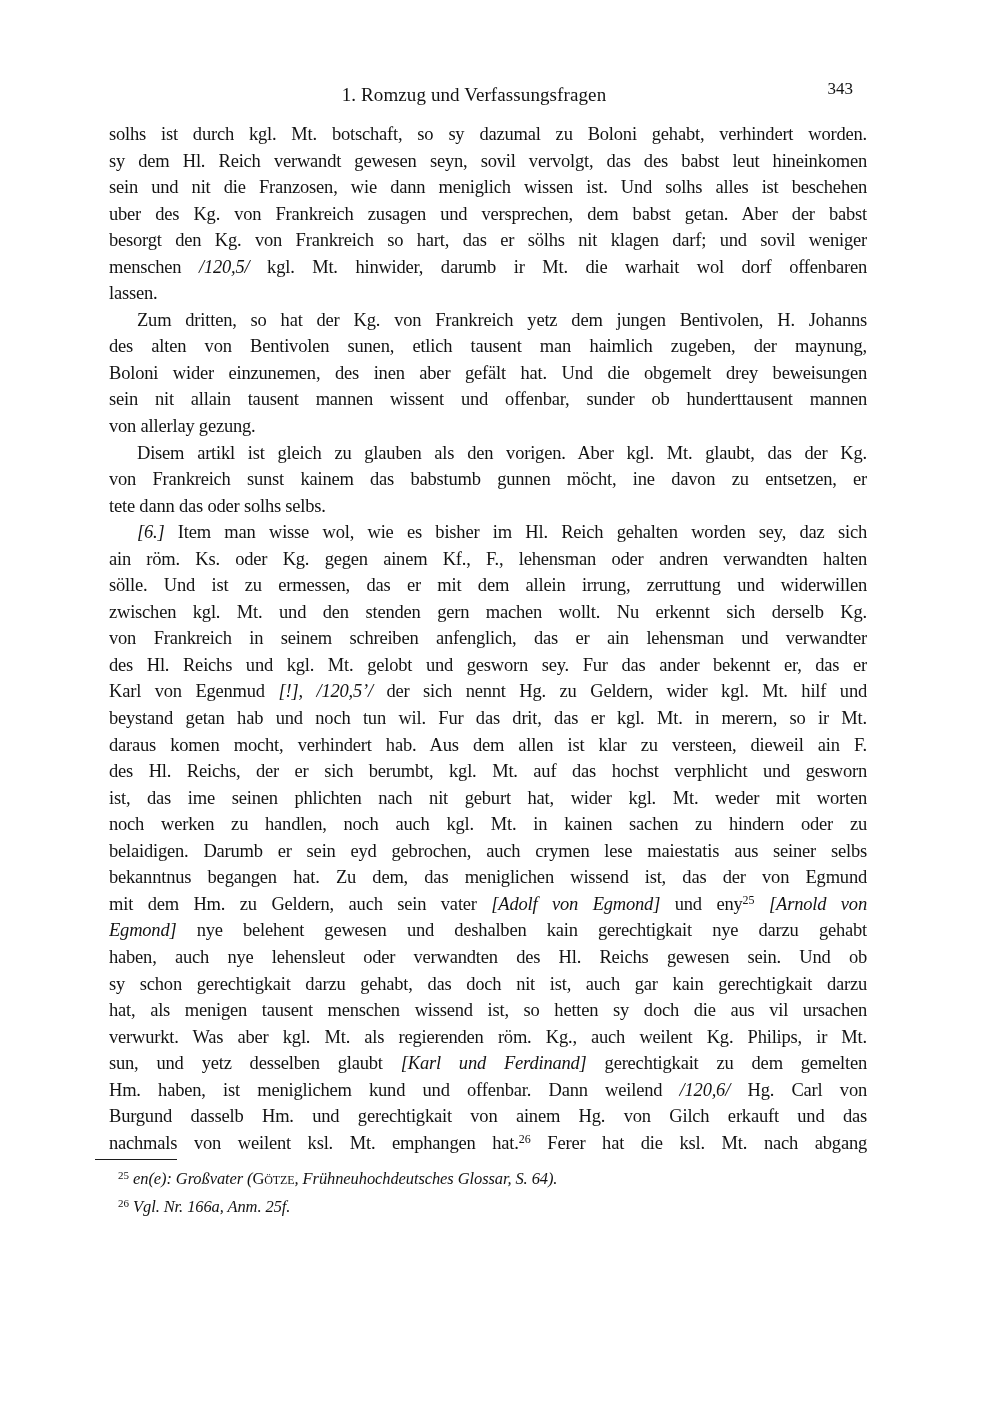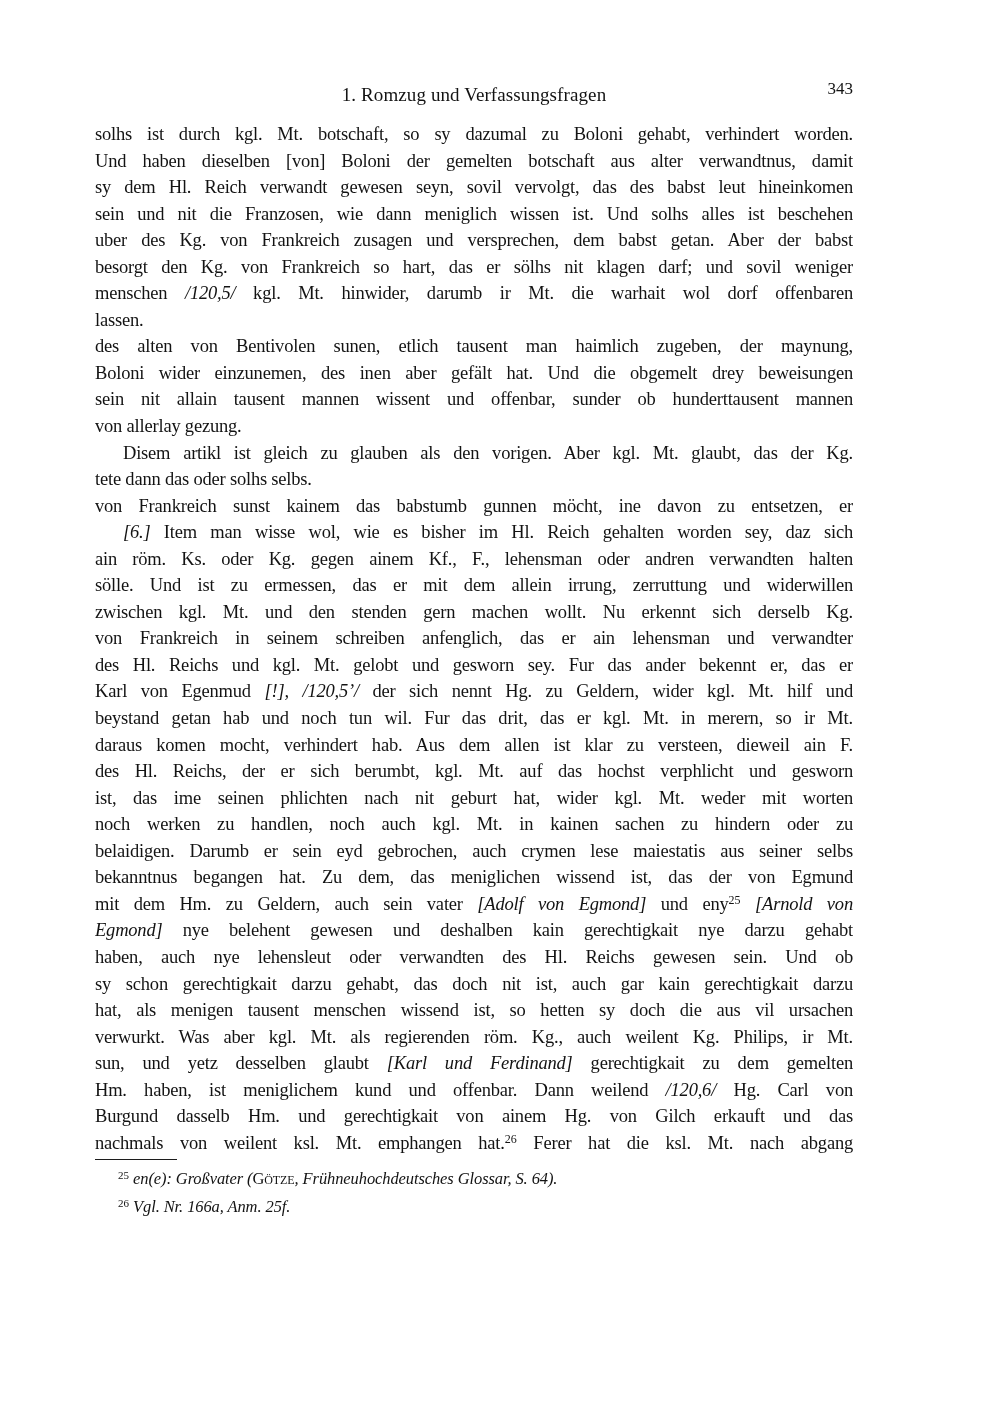--- a/index.html
+++ b/index.html
@@ -19,21 +19,21 @@
   }
   .header-title{
     display:block;text-align:center;
     font-size:19px;letter-spacing:0.1px;
   }
   .page-number{
     position:absolute;right:0;top:-5px;
     font-size:17px;
   }
   .body-text{
-    position:absolute;top:121px;left:95px;width:758px;
+    position:absolute;top:121px;left:109px;width:758px;
     font-size:18.5px;letter-spacing:-0.2px;font-family:Liberation Serif, serif;
   }
   .line{
     height:26.55px;line-height:26.55px;
     text-align:justify;text-align-last:justify;
     overflow:hidden;white-space:normal;
   }
   .line.last{text-align-last:left;}
   .line.indent{text-indent:28px;}
   .it{font-style:italic;}
@@ -62,38 +62,38 @@
 <div class="page">
 
   <div class="running-header">
     <span class="header-title">1. Romzug und Verfassungsfragen</span>
     <span class="page-number">343</span>
   </div>
 
   <div class="body-text">
       <div>
         <div class="line"><span>solhs ist durch kgl. Mt. botschaft, so sy dazumal zu Boloni gehabt, verhindert worden.</span></div>
-        <div class="line"><span>Und haben dieselben [von] Boloni der gemelten botschaft aus alter verwandtnus, damit</span></div>
         <div class="line"><span>sy dem Hl. Reich verwandt gewesen seyn, sovil vervolgt, das des babst leut hineinkomen</span></div>
         <div class="line"><span>sein und nit die Franzosen, wie dann meniglich wissen ist. Und solhs alles ist beschehen</span></div>
         <div class="line"><span>uber des Kg. von Frankreich zusagen und versprechen, dem babst getan. Aber der babst</span></div>
         <div class="line"><span>besorgt den Kg. von Frankreich so hart, das er sölhs nit klagen darf; und sovil weniger</span></div>
         <div class="line"><span>menschen </span><span class="it">/120,5/</span><span> kgl. Mt. hinwider, darumb ir Mt. die warhait wol dorf offenbaren</span></div>
         <div class="line last"><span>lassen.</span></div>
       </div>
       <div>
+        <div class="line indent"><span>Zum dritten, so hat der Kg. von Frankreich yetz dem jungen Bentivolen, H. Johanns</span></div>
         <div class="line"><span>des alten von Bentivolen sunen, etlich tausent man haimlich zugeben, der maynung,</span></div>
         <div class="line"><span>Boloni wider einzunemen, des inen aber gefält hat. Und die obgemelt drey beweisungen</span></div>
         <div class="line"><span>sein nit allain tausent mannen wissent und offenbar, sunder ob hunderttausent mannen</span></div>
         <div class="line last"><span>von allerlay gezung.</span></div>
       </div>
       <div>
         <div class="line indent"><span>Disem artikl ist gleich zu glauben als den vorigen. Aber kgl. Mt. glaubt, das der Kg.</span></div>
+        <div class="line"><span>von Frankreich sunst kainem das babstumb gunnen möcht, ine davon zu entsetzen, er</span></div>
         <div class="line last"><span>tete dann das oder solhs selbs.</span></div>
-        <div class="line"><span>von Frankreich sunst kainem das babstumb gunnen möcht, ine davon zu entsetzen, er</span></div>
       </div>
       <div>
         <div class="line indent"><span class="it">[6.]</span><span> Item man wisse wol, wie es bisher im Hl. Reich gehalten worden sey, daz sich</span></div>
         <div class="line"><span>ain röm. Ks. oder Kg. gegen ainem Kf., F., lehensman oder andren verwandten halten</span></div>
         <div class="line"><span>sölle. Und ist zu ermessen, das er mit dem allein irrung, zerruttung und widerwillen</span></div>
         <div class="line"><span>zwischen kgl. Mt. und den stenden gern machen wollt. Nu erkennt sich derselb Kg.</span></div>
         <div class="line"><span>von Frankreich in seinem schreiben anfenglich, das er ain lehensman und verwandter</span></div>
         <div class="line"><span>des Hl. Reichs und kgl. Mt. gelobt und gesworn sey. Fur das ander bekennt er, das er</span></div>
         <div class="line"><span>Karl von Egenmud </span><span class="it">[!],</span><span> </span><span class="it">/120,5’/</span><span> der sich nennt Hg. zu Geldern, wider kgl. Mt. hilf und</span></div>
         <div class="line"><span>beystand getan hab und noch tun wil. Fur das drit, das er kgl. Mt. in merern, so ir Mt.</span></div>

